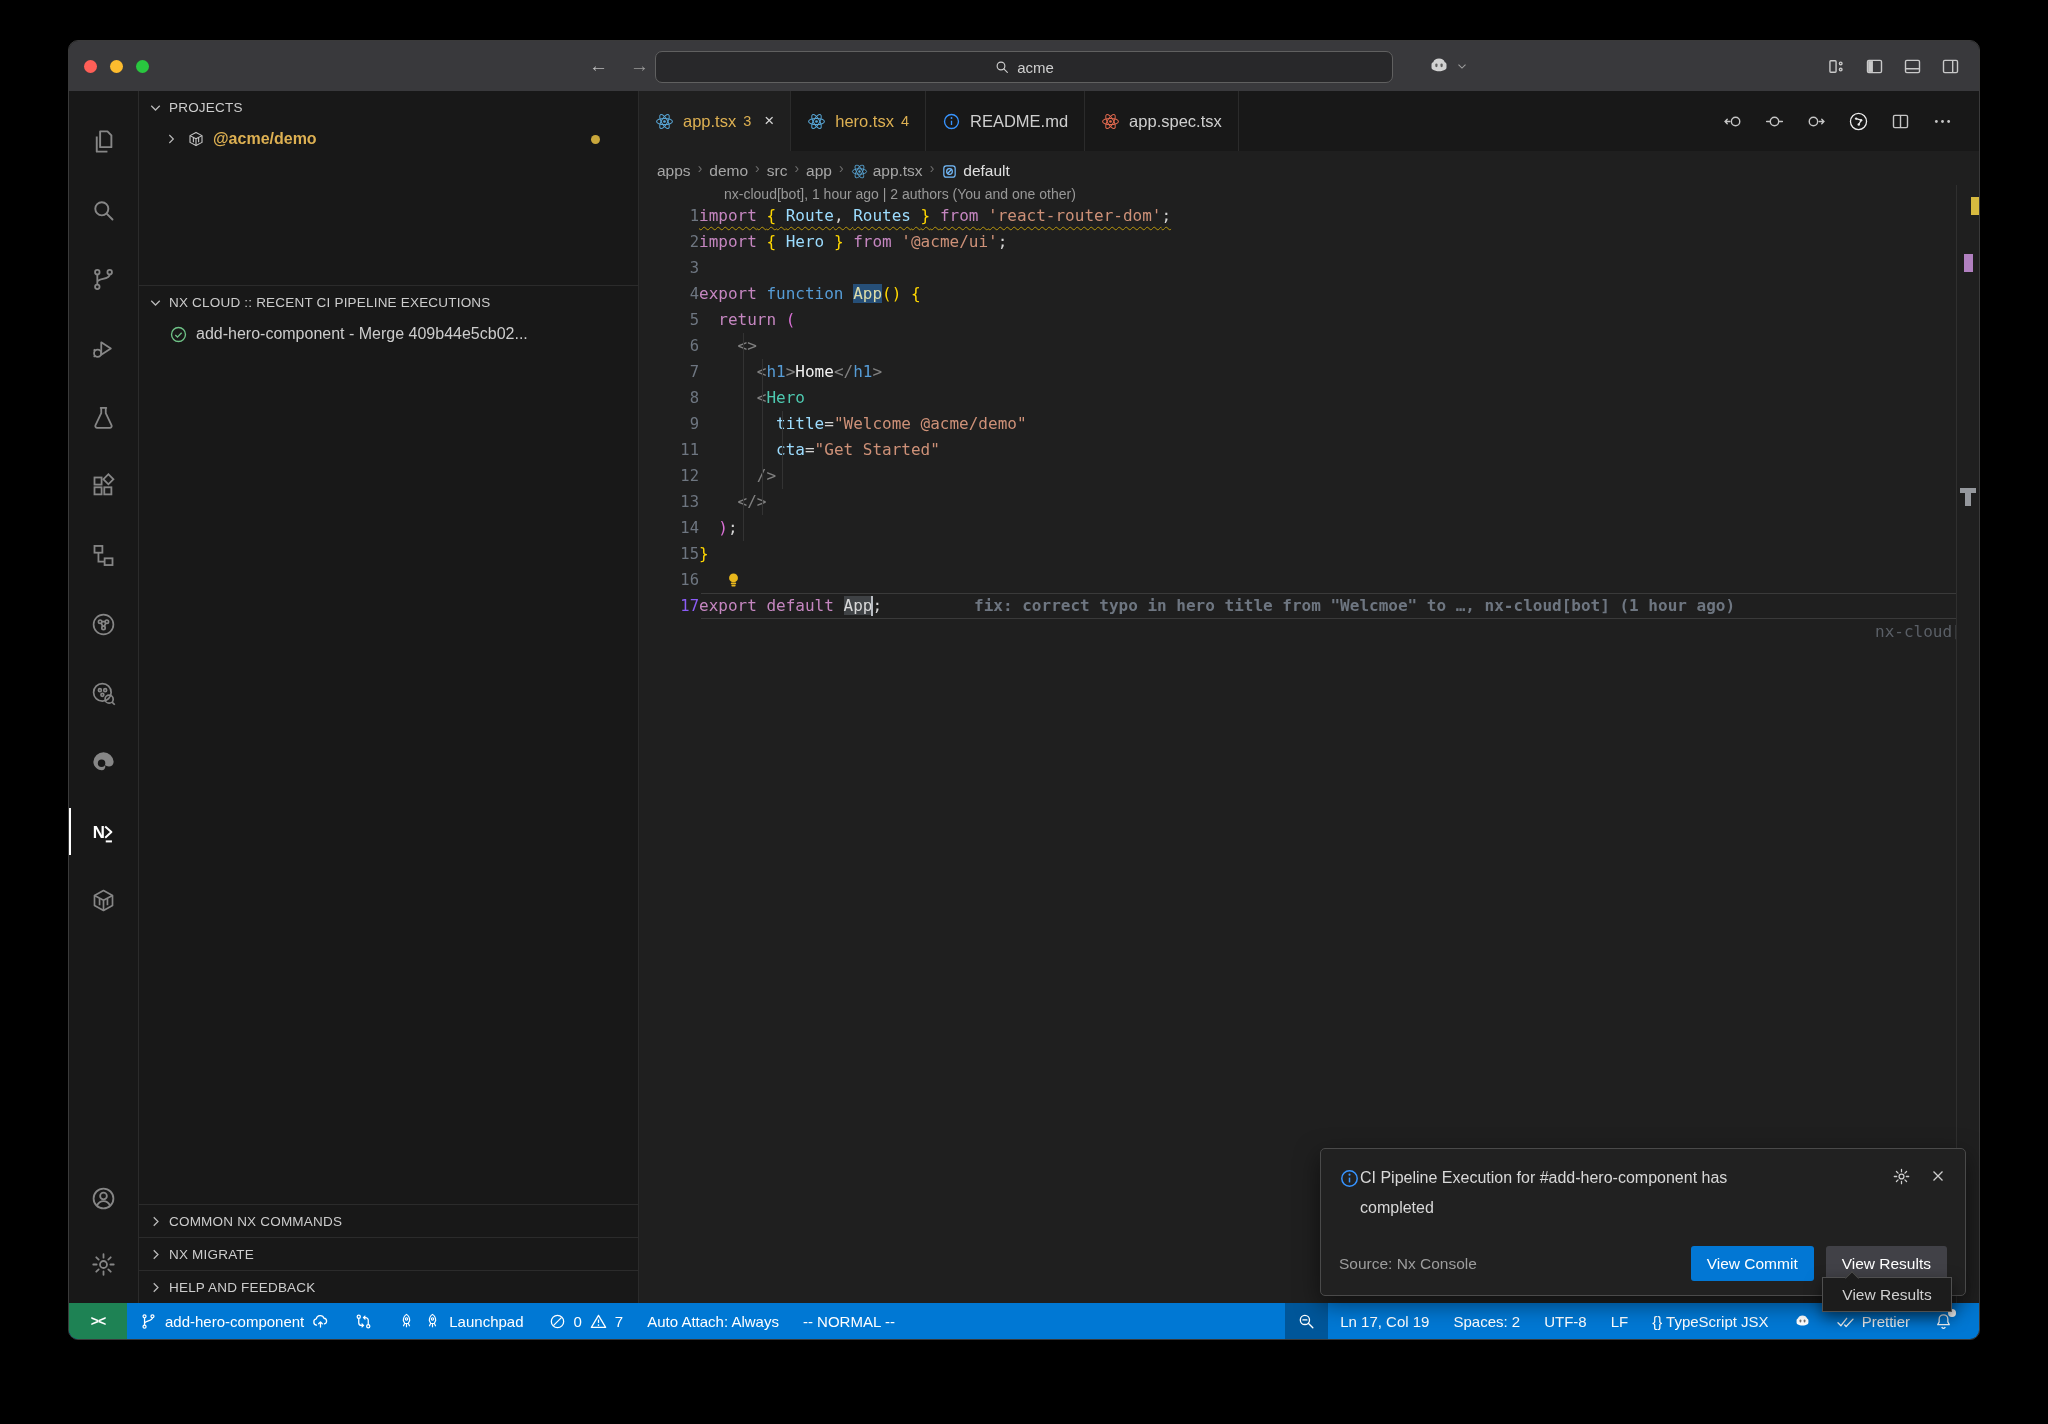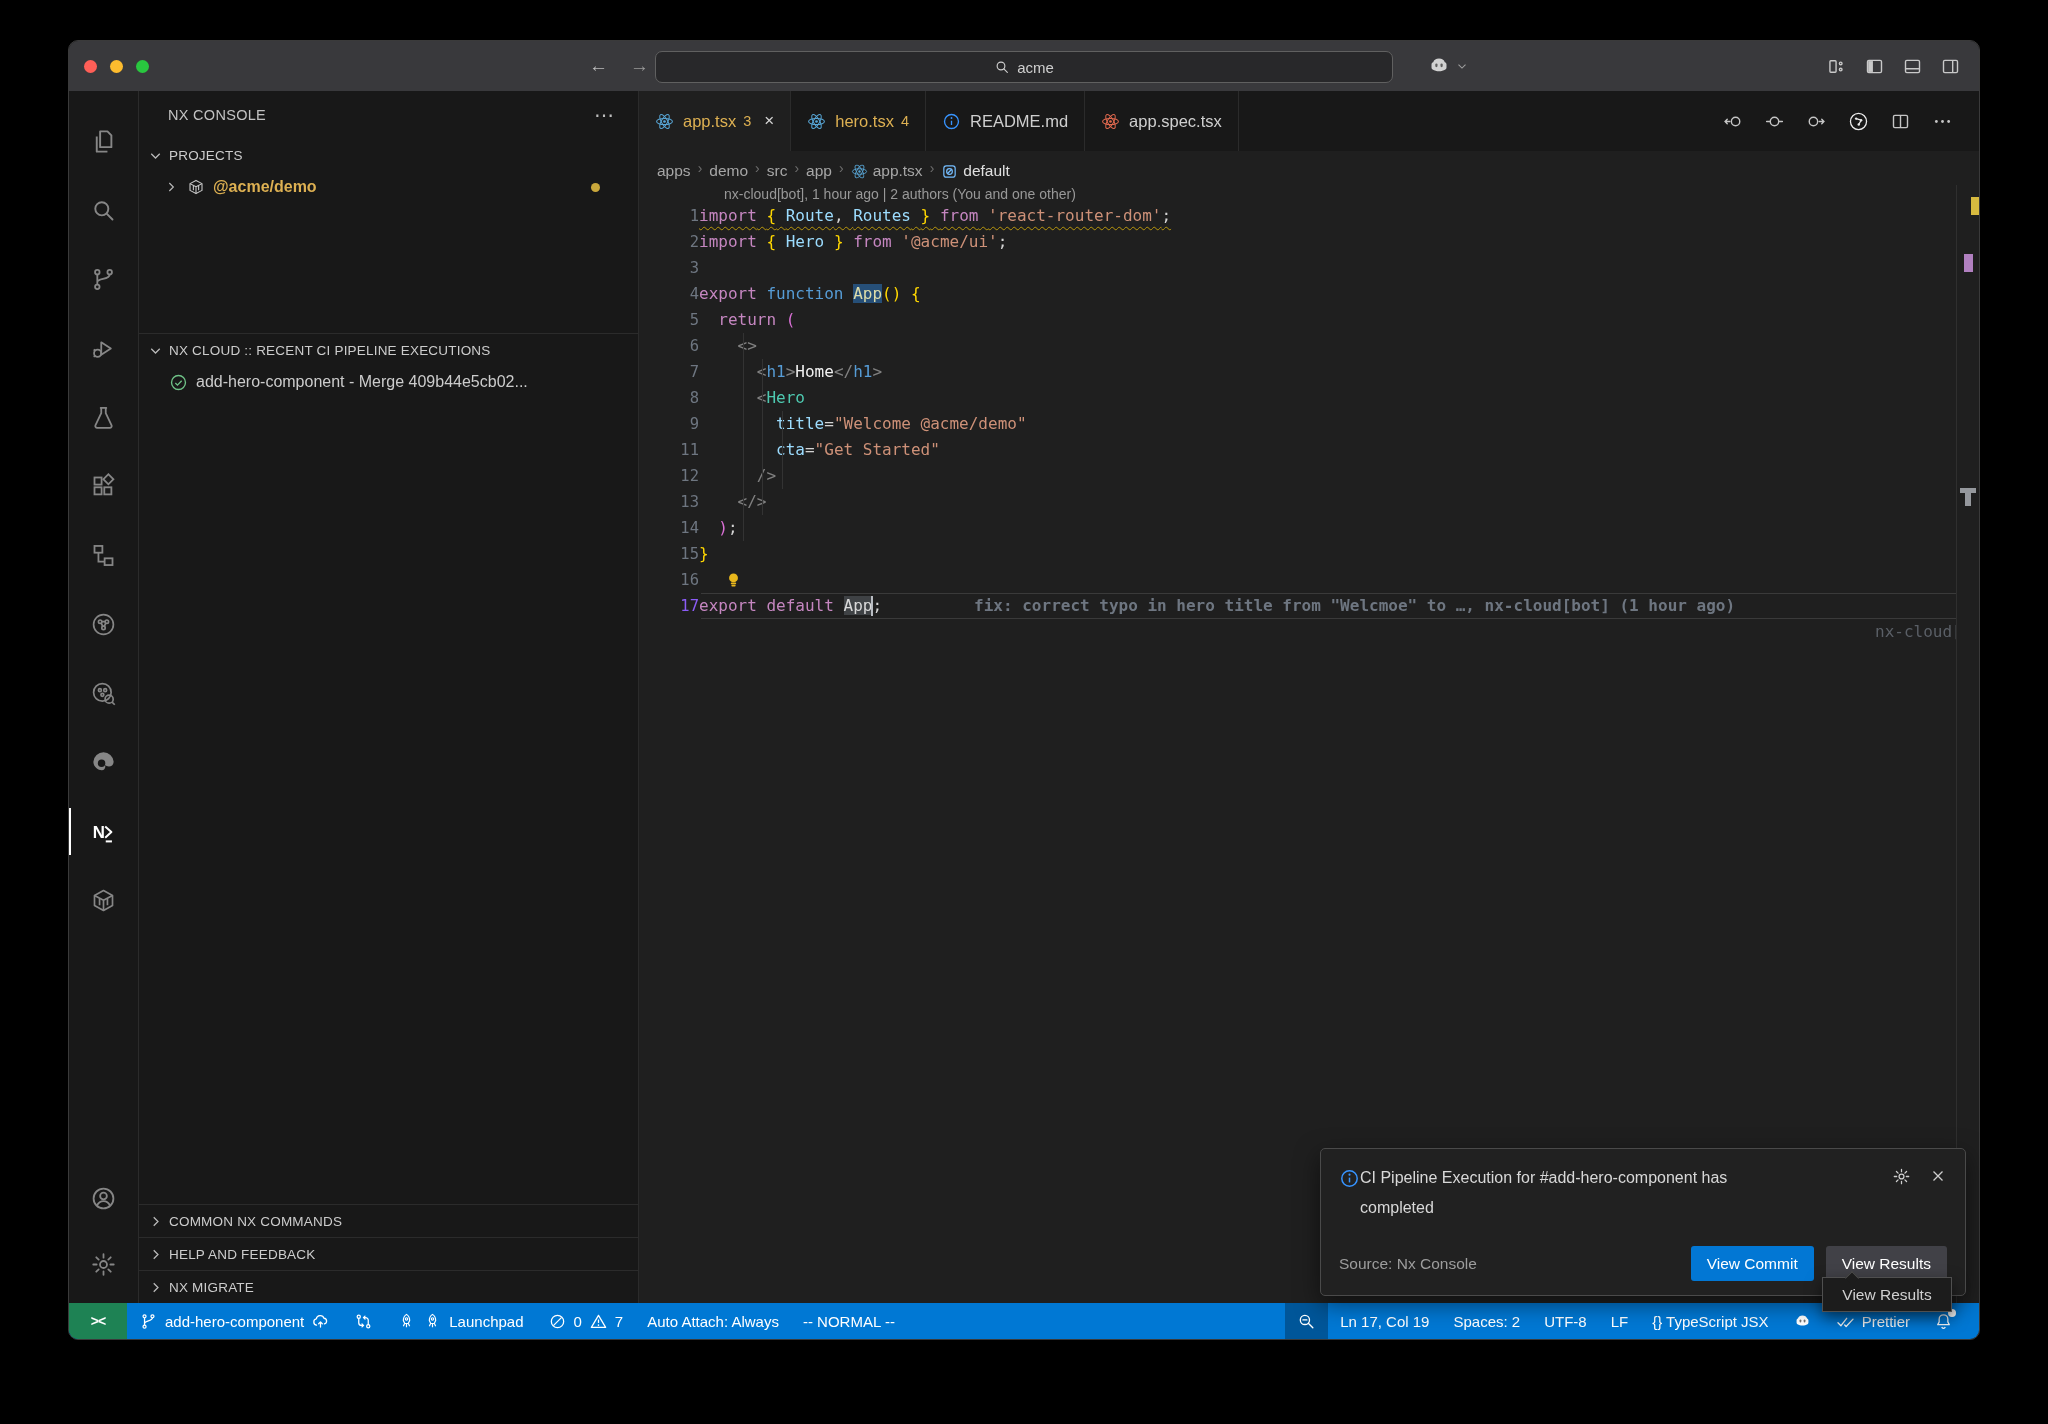--- a/index.html
+++ b/index.html
@@ -519,24 +519,20 @@
             </div>
             <div class="ab-item">
               <svg class="ic" width="27" height="27">
                 <use href="#i-gear"></use>
               </svg>
             </div>
           </div>
         </nav>
 
       <aside class="sidebar">
-        <div class="pane-title">
-          <span>NX CONSOLE</span>
-          <span class="more">⋯</span>
-        </div>
         <div class="sec-h">
           <svg class="ic chev" width="17" height="17">
               <use href="#i-chev-d"></use>
             </svg>
           <span>PROJECTS</span>
         </div>
         <div id="project-items">
             <div class="tree-item">
               <svg class="ic" width="16" height="16" style="color: rgb(185, 185, 185);">
                 <use href="#i-chev-r"></use>
@@ -566,27 +562,27 @@
             <div class="sec-h bordered">
               <svg class="ic" width="17" height="17" style="color: rgb(185, 185, 185);">
                 <use href="#i-chev-r"></use>
               </svg>
               <span>COMMON NX COMMANDS</span>
             </div>
             <div class="sec-h bordered">
               <svg class="ic" width="17" height="17" style="color: rgb(185, 185, 185);">
                 <use href="#i-chev-r"></use>
               </svg>
-              <span>HELP AND FEEDBACK</span>
+              <span>NX MIGRATE</span>
             </div>
             <div class="sec-h bordered">
               <svg class="ic" width="17" height="17" style="color: rgb(185, 185, 185);">
                 <use href="#i-chev-r"></use>
               </svg>
-              <span>NX MIGRATE</span>
+              <span>HELP AND FEEDBACK</span>
             </div>
           </div>
       </aside>
 
       <section class="editor">
         <div class="tabs" id="tabs">
             <div class="tab active">
               <svg class="ic" width="19" height="19" style="color: rgb(88, 166, 214);">
                 <use href="#i-atom"></use>
               </svg>

